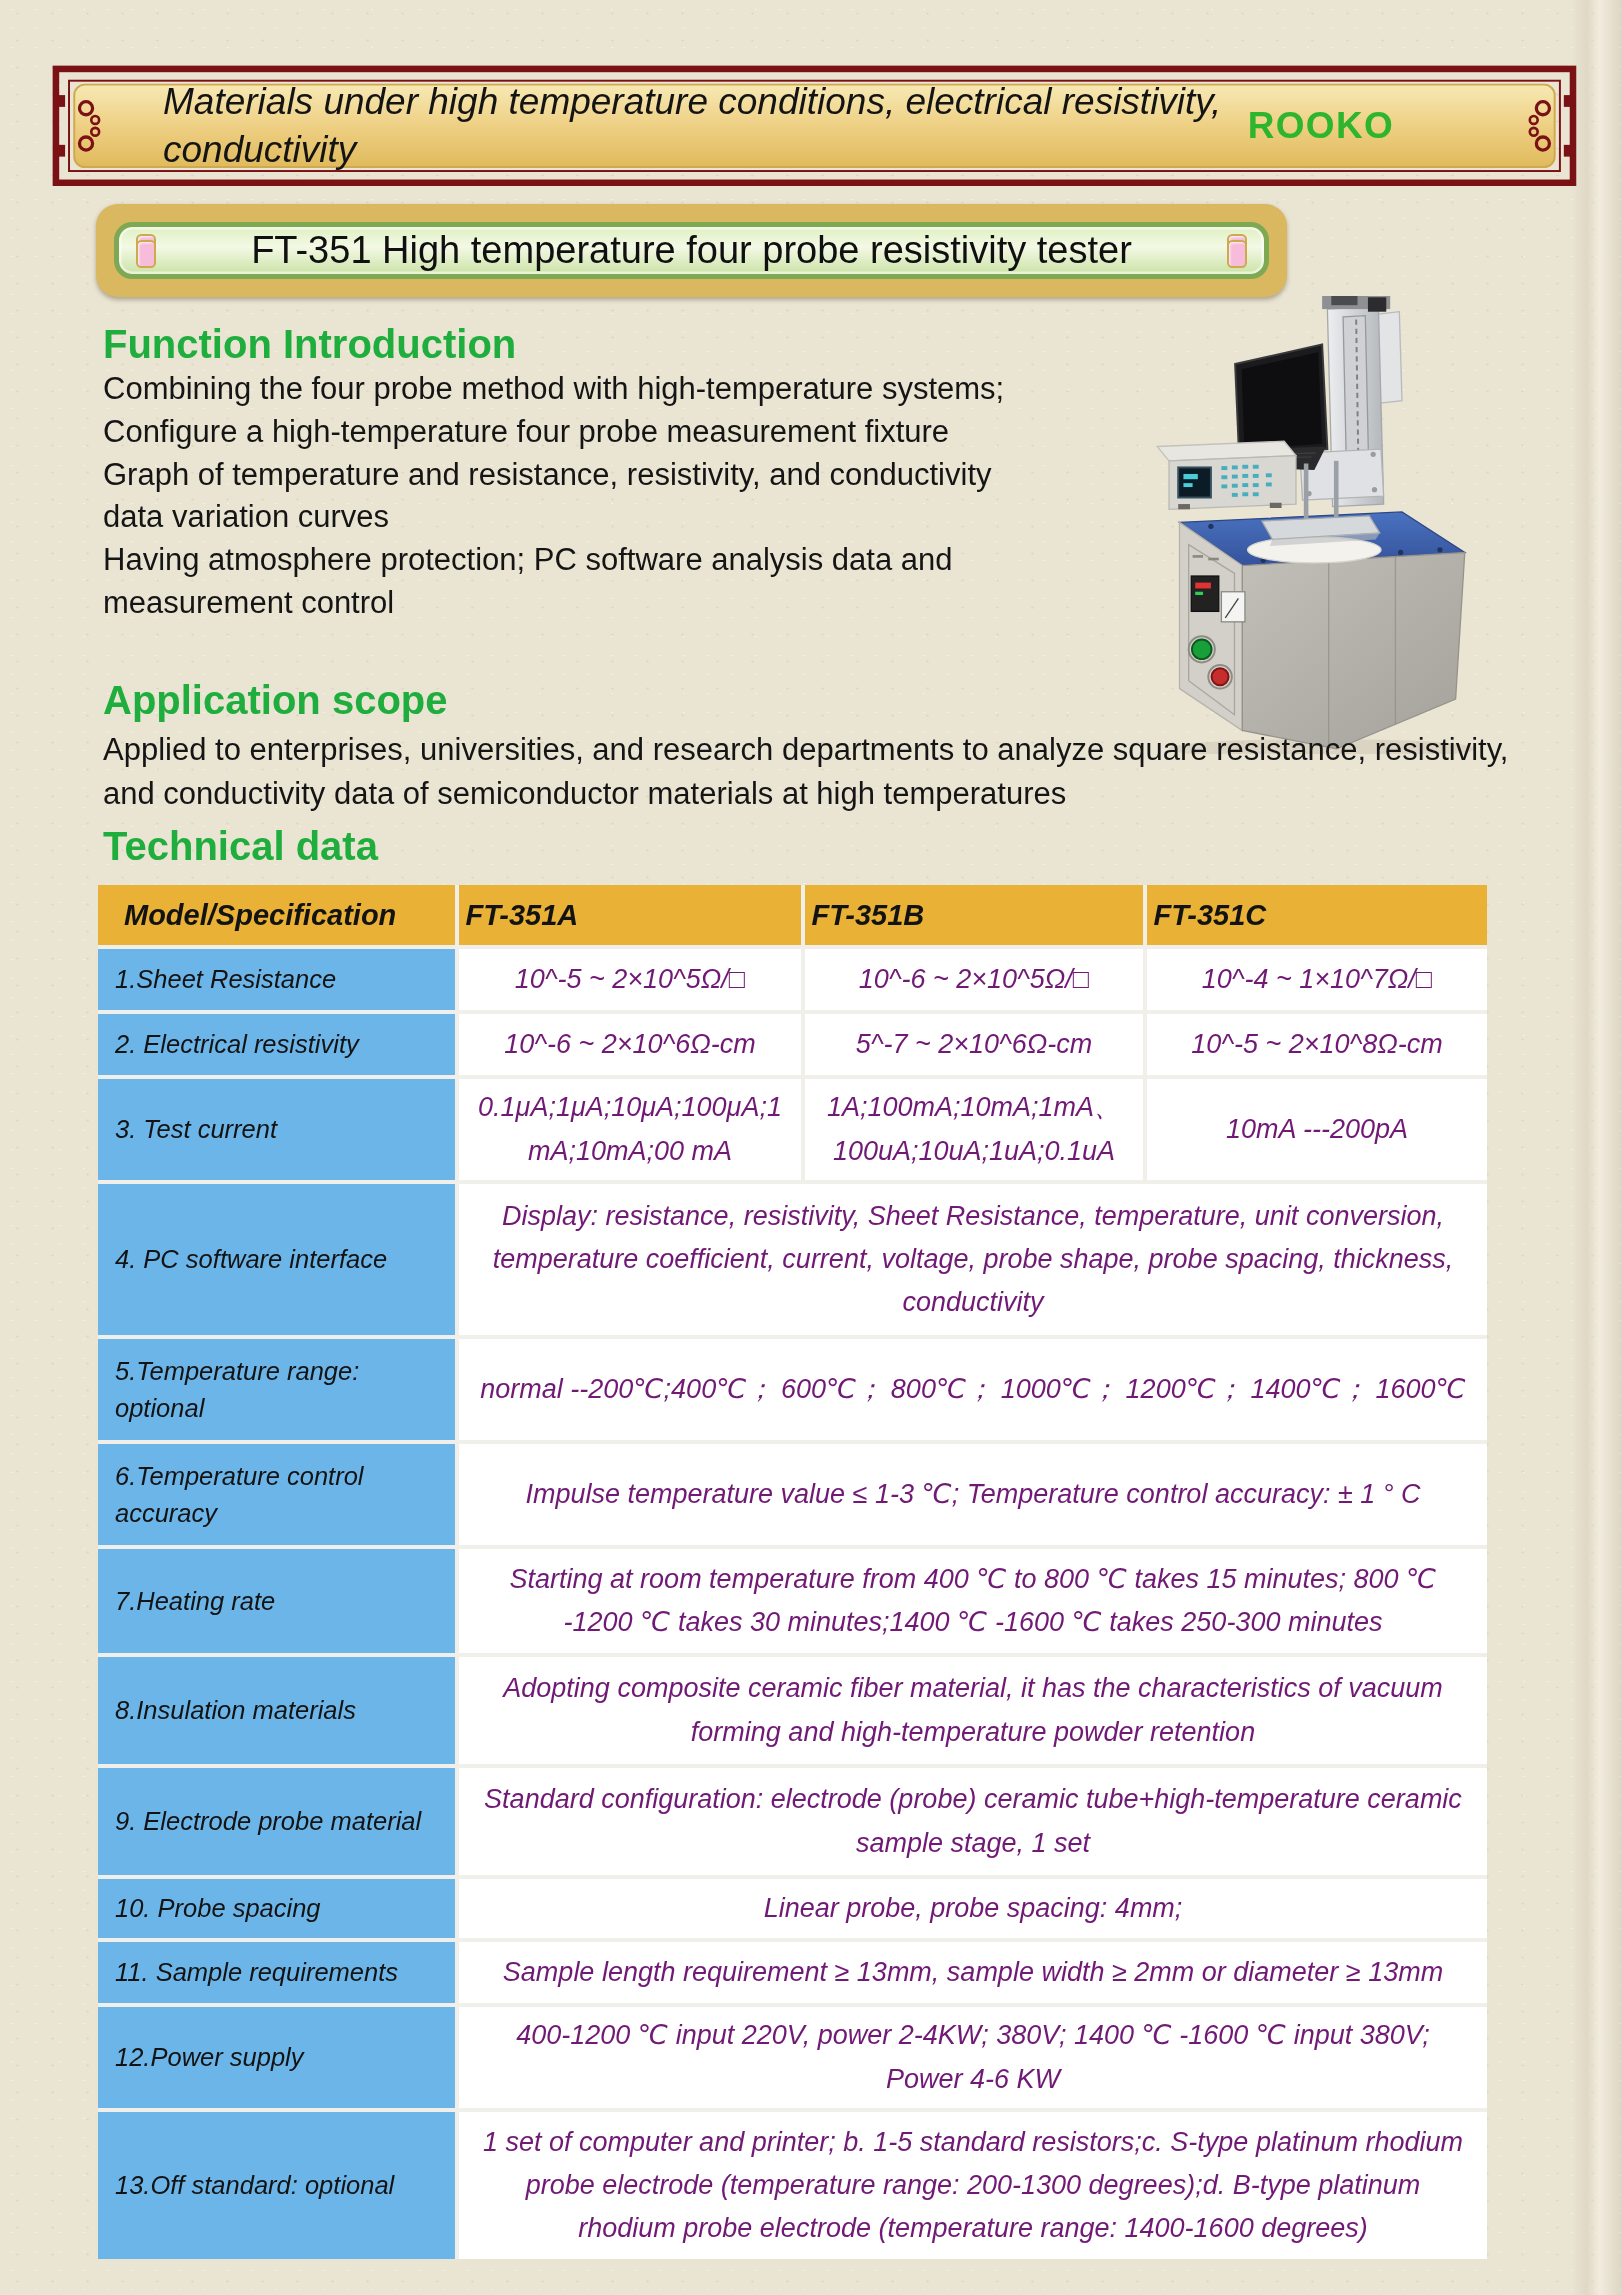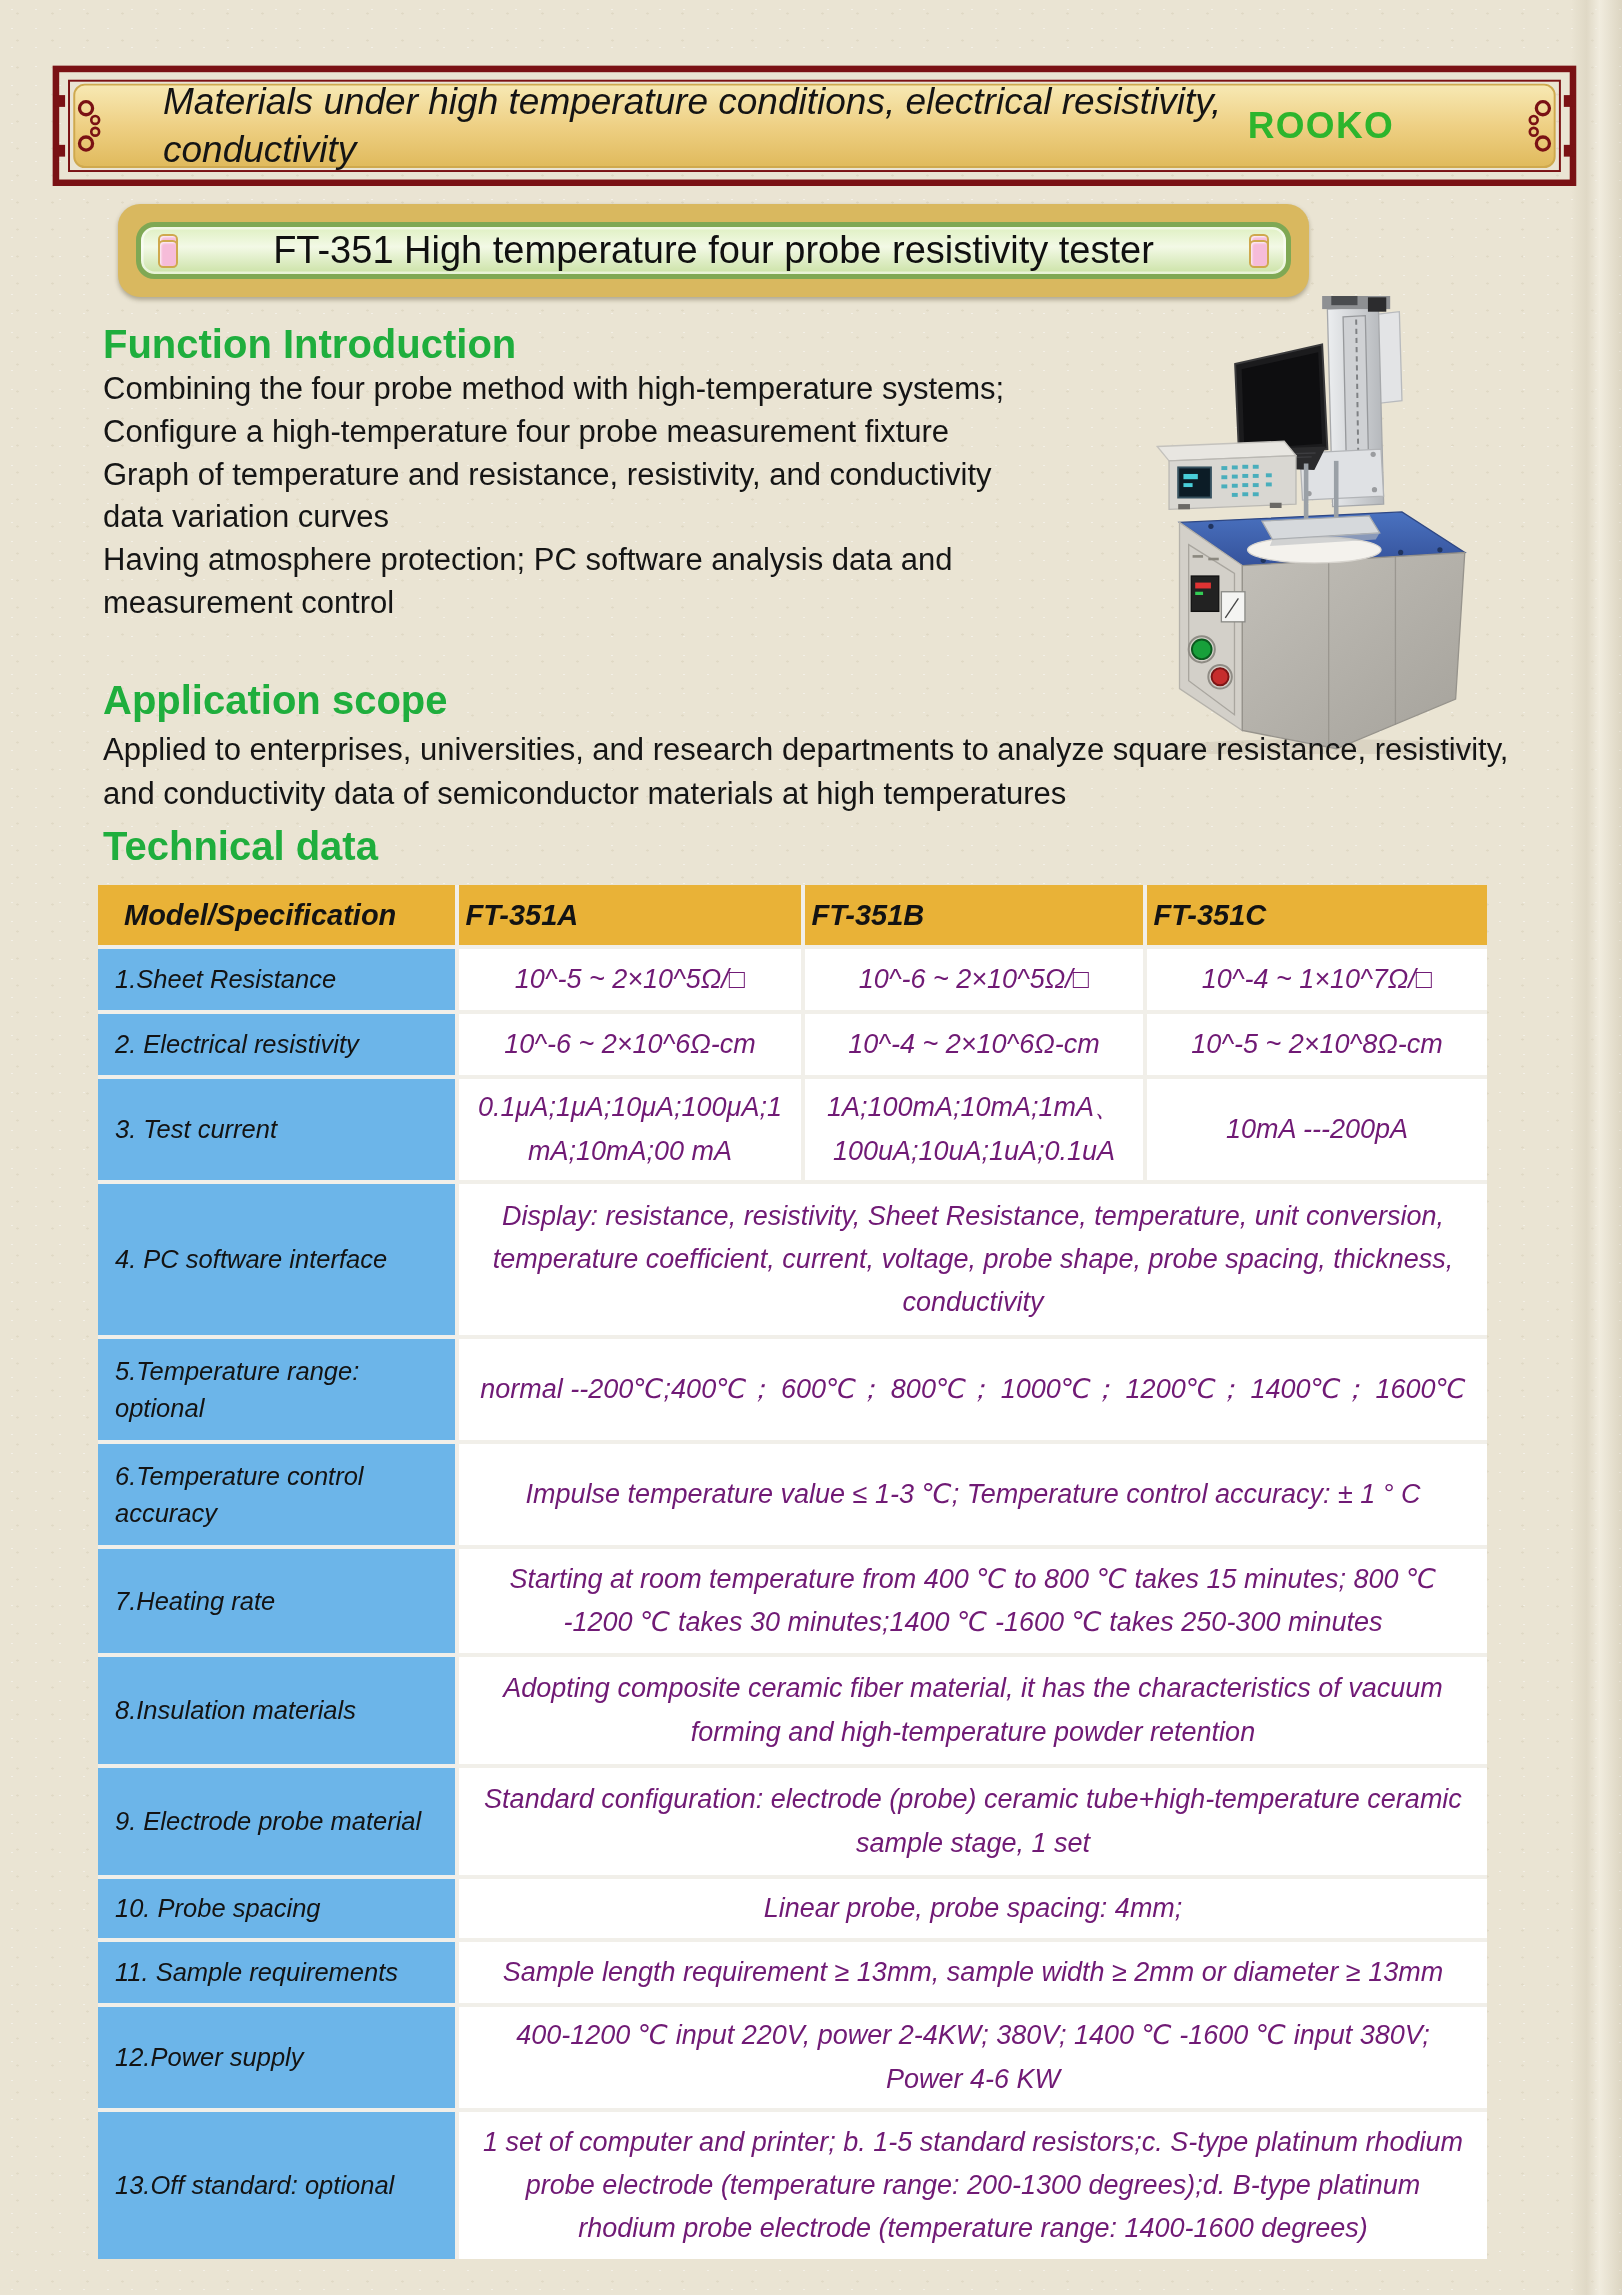--- a/index.html
+++ b/index.html
@@ -27,21 +27,21 @@
     position:absolute; left:111px; top:50%; transform:translateY(-50%);
     width:1060px; font-style:italic; font-size:37px; line-height:1.3; color:#141414;
   }
   .brand{
     position:absolute; right:183px; top:50%; transform:translateY(-50%);
     font-weight:700; font-size:37px; letter-spacing:1.3px; color:var(--brand-green,#2db52d);
   }
 
   
   .title-banner{
-    position:absolute; left:118px; top:204px; width:1191px; height:93px;
+    position:absolute; left:96px; top:204px; width:1191px; height:93px;
     background:var(--gold-deep,#d9b85f); border-radius:22px; padding:18px;
     box-shadow:0 2.6px 4.6px rgba(70,60,30,.35);
   }
   .tb-inner{
     position:relative; height:100%; border-radius:18.3px;
     border:5.2px solid var(--title-border-green,#7fa854);
     background:linear-gradient(180deg,#dff0c2 0%, var(--title-fill-light,#f3f9e6) 42%, var(--title-fill,#cbe2a6) 100%);
     box-shadow:inset 0 0 0 2.6px rgba(255,255,255,.55);
     display:flex; align-items:center; justify-content:center;
   }
@@ -274,21 +274,21 @@
     </tr>
     <tr class="r1">
       <td class="lbl">1.Sheet Resistance</td>
       <td class="val">10^-5 ~ 2×10^5Ω/□</td>
       <td class="val">10^-6 ~ 2×10^5Ω/□</td>
       <td class="val">10^-4 ~ 1×10^7Ω/□</td>
     </tr>
     <tr class="r2">
       <td class="lbl">2. Electrical resistivity</td>
       <td class="val">10^-6 ~ 2×10^6Ω-cm</td>
-      <td class="val">10^-4 ~ 2×10^6Ω-cm</td>
+      <td class="val">5^-7 ~ 2×10^6Ω-cm</td>
       <td class="val">10^-5 ~ 2×10^8Ω-cm</td>
     </tr>
     <tr class="r3">
       <td class="lbl">3. Test current</td>
       <td class="val">0.1μA;1μA;10μA;100μA;1 mA;10mA;00 mA</td>
       <td class="val">1A;100mA;10mA;1mA、 100uA;10uA;1uA;0.1uA</td>
       <td class="val">10mA ---200pA</td>
     </tr>
     <tr class="r4">
       <td class="lbl">4. PC software interface</td>

